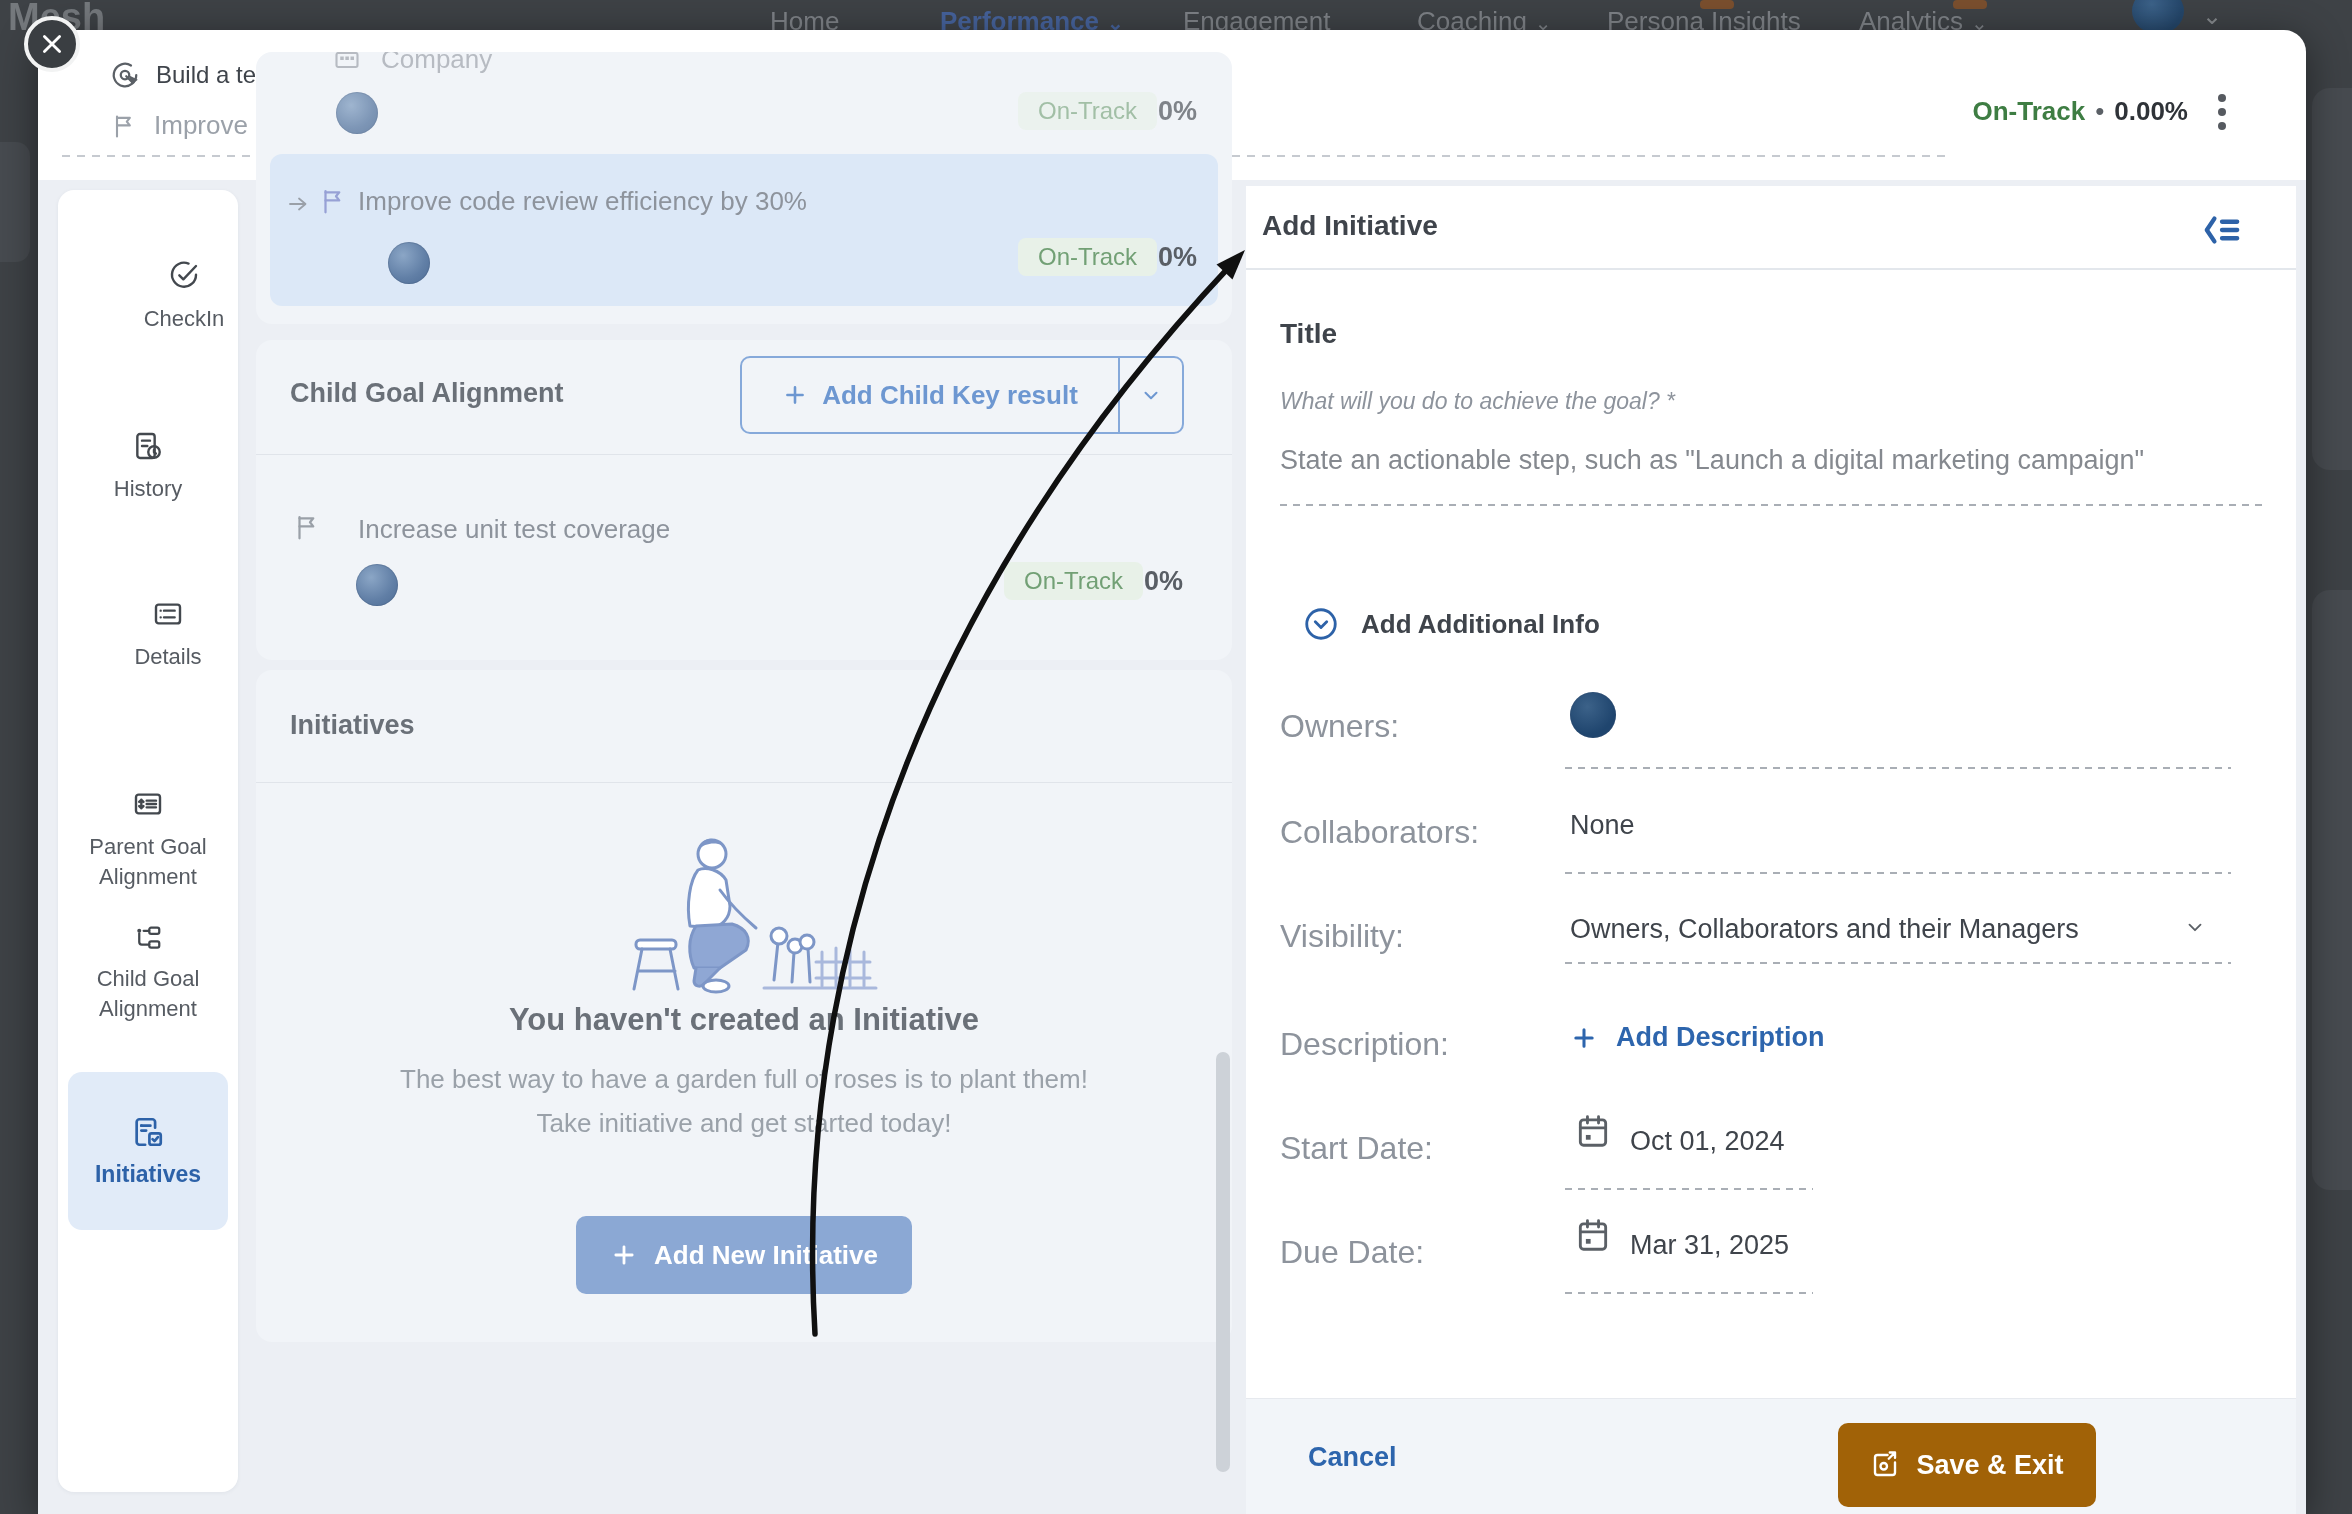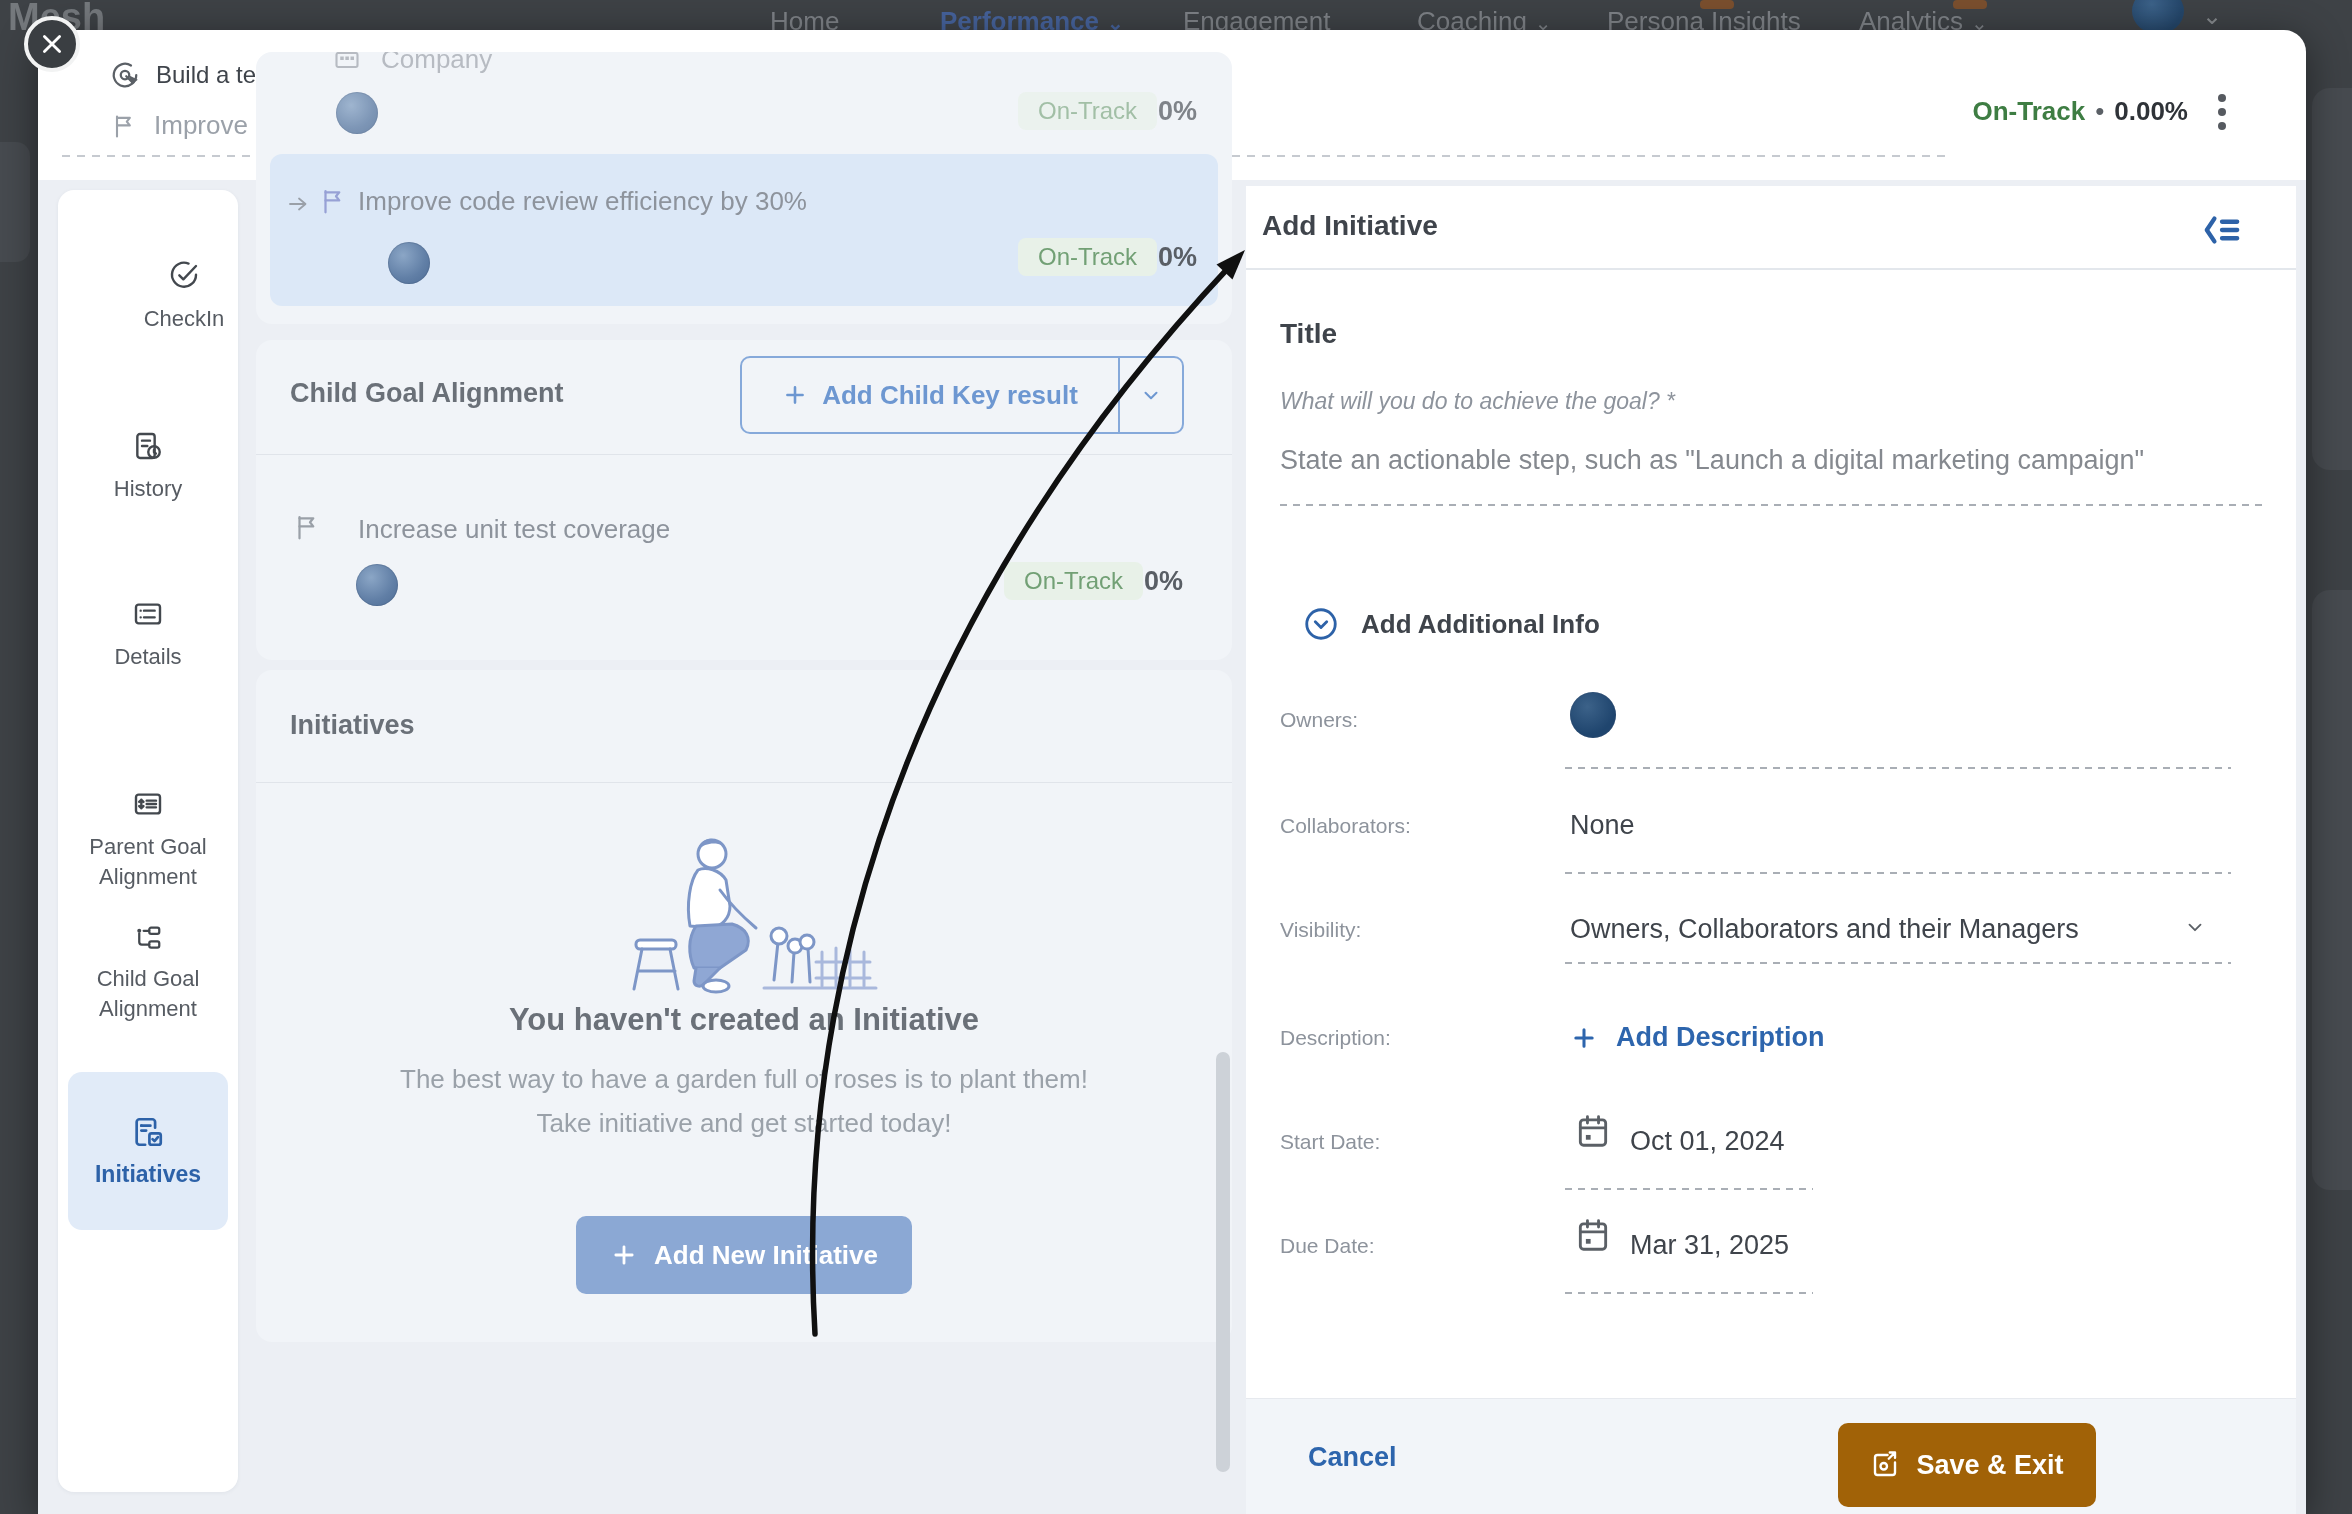--- a/index.html
+++ b/index.html
@@ -97,21 +97,21 @@
 
   #main-scrollbar{left:1178px;top:1022px;width:14px;height:420px;background:#cdd2d8;
     border-radius:7px;cursor:pointer;}
 
   
   #panel{left:1208px;top:156px;width:1050px;height:1328px;background:#ffffff;}
   #panel-title{position:absolute;left:16px;top:24px;font-size:28px;font-weight:700;color:#3f444b;}
   #panel-collapse{position:absolute;right:52px;top:22px;width:44px;height:44px;
     color:#2d62a8;cursor:pointer;display:flex;align-items:center;justify-content:center;}
   #panel-divider{position:absolute;left:0;top:82px;width:100%;height:2px;background:#e3e7ec;}
-  .p-label{position:absolute;left:34px;font-size:21px;color:#8d939c;white-space:nowrap;}
+  .p-label{position:absolute;left:34px;font-size:32px;color:#8d939c;white-space:nowrap;}
   .p-value{position:absolute;font-size:27px;color:#3f444b;white-space:nowrap;}
   .p-dash{position:absolute;height:2px;
     background-image:repeating-linear-gradient(90deg,#a9aeb5 0 7px,transparent 7px 13px);}
   #f-title{position:absolute;left:34px;top:132px;font-size:28px;font-weight:700;color:#3f444b;}
   #f-question{position:absolute;left:34px;top:202px;font-size:23px;color:#8d939c;font-style:italic;}
   #title-input{position:absolute;left:34px;top:252px;width:980px;height:44px;border:none;
     outline:none;background:transparent;font-size:27px;color:#3f444b;font-family:inherit;padding:0;}
   #title-input::placeholder{color:#85898f;opacity:1;}
   #add-info{position:absolute;left:57px;top:420px;display:flex;align-items:center;
     gap:22px;cursor:pointer;}
@@ -207,21 +207,21 @@
       <span class="si-ico">
         <svg width="32" height="32" viewBox="0 0 24 24" fill="none" stroke="currentColor" stroke-width="1.8" stroke-linecap="round" stroke-linejoin="round">
             <rect x="4" y="3" width="13" height="18" rx="2"></rect>
             <path d="M7.5 8h6M7.5 12h4"></path>
             <circle cx="16.5" cy="16.5" r="4.3"></circle>
             <path d="M16.5 14.8v1.9l1.4 1"></path>
           </svg>
       </span>
       <span class="si-label">History</span>
     </div>
-    <div class="sideitem" style="top:408px;">
+    <div class="sideitem" style="top:408px;padding-left:20px;">
       <span class="si-ico">
         <svg width="32" height="32" viewBox="0 0 24 24" fill="none" stroke="currentColor" stroke-width="1.8" stroke-linecap="round" stroke-linejoin="round">
             <rect x="3" y="5" width="18" height="14" rx="2"></rect>
             <path d="M9 9.5h8M9 14.5h8"></path>
             <path d="M6.5 9.5h.01M6.5 14.5h.01"></path>
           </svg>
       </span>
       <span class="si-label">Details</span>
     </div>
     <div class="sideitem" style="top:598px;justify-content:flex-end;">

